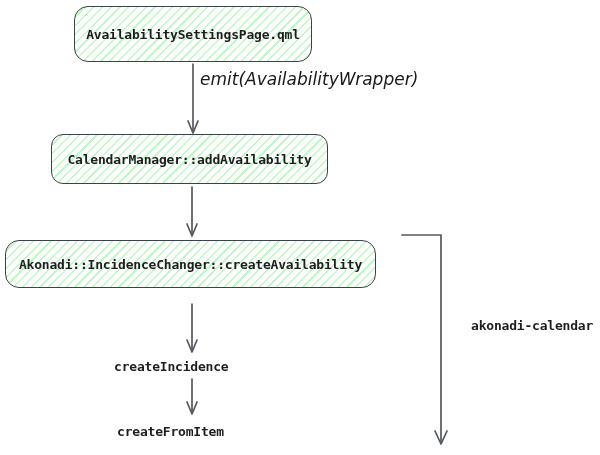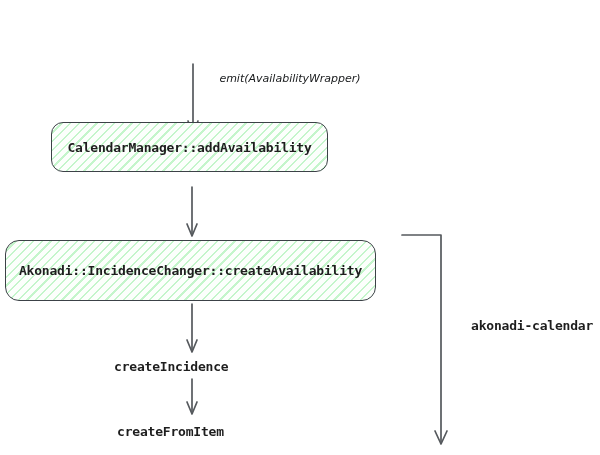--- a/index.html
+++ b/index.html
@@ -21,41 +21,40 @@
       repeating-linear-gradient(135deg,
         rgba(178,242,187,0.75) 0px, rgba(178,242,187,0.75) 1.6px,
         rgba(255,255,255,0) 1.6px, rgba(255,255,255,0) 6.2px),
       #fcfffc;
     font-weight:700;
     font-size:13px;
     letter-spacing:-0.2px;
     white-space:nowrap;
   }
   #node-1{left:74px;top:6px;width:238px;height:56px;}
-  #node-2{left:51px;top:122px;width:277px;height:50px;border-radius:12px;}
-  #node-3{left:5px;top:240px;width:371px;height:61px;}
+  #node-2{left:51px;top:134px;width:277px;height:50px;border-radius:12px;}
+  #node-3{left:5px;top:240px;width:371px;height:48px;}
   .free-label{
     position:absolute;
     font-weight:700;
     font-size:13px;
     letter-spacing:-0.2px;
     text-align:left;
     white-space:nowrap;
   }
   #label-create-incidence{left:114px;top:359px;width:160px;}
   #label-create-from-item{left:117px;top:424px;width:160px;}
   #label-bracket{left:471px;top:318px;width:130px;text-align:left;}
   .note{
     position:absolute;
     left:200px;top:71px;width:180px;
     font-family:"DejaVu Sans","Liberation Sans",sans-serif;
     font-style:italic;
-    font-size:11px;
+    font-size:17px;
     line-height:16px;
-    text-align:center;
     color:#17191b;
     white-space:nowrap;
   }
   svg.wires{position:absolute;left:0;top:0;pointer-events:none;}
   .wire{stroke:#55595d;stroke-width:1.7;fill:none;stroke-linecap:round;stroke-linejoin:round;}
 </style>
 </head>
 <body>
 
 <div class="canvas">
@@ -81,20 +80,23 @@
       <path class="wire" d="M192,379 L192,412"></path>
       <path class="wire" d="M187,402 L192,414 L197,402"></path>
     </g>
 
     <g>
       <path class="wire" d="M402,235 L441,235 L441,443"></path>
       <path class="wire" d="M435,431 L441,444 L447,431"></path>
     </g>
   </svg>
 
+  <div class="node" id="node-1">
+    <span>AvailabilitySettingsPage.qml</span>
+  </div>
 
   <div class="note">
     <div>emit(AvailabilityWrapper)</div>
   </div>
 
   <div class="node" id="node-2">
     <span>CalendarManager::addAvailability</span>
   </div>
 
   <div class="node" id="node-3">

